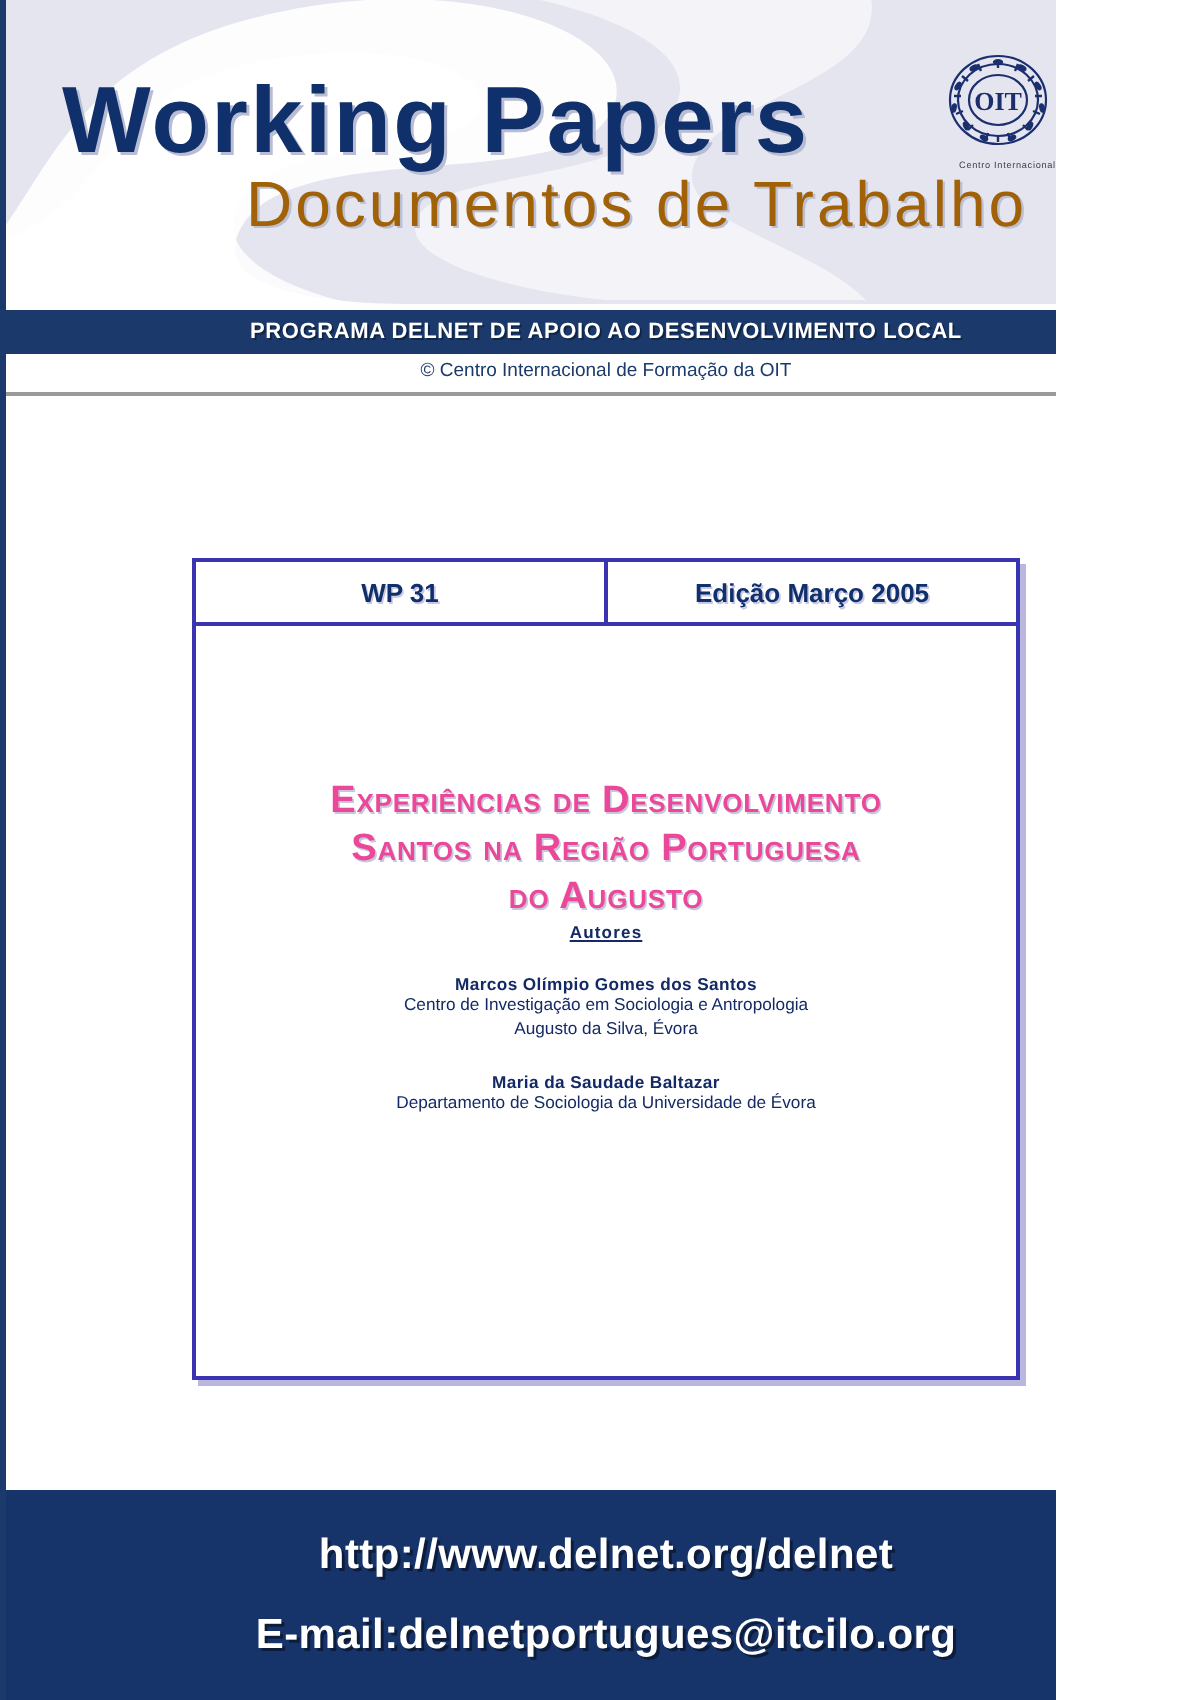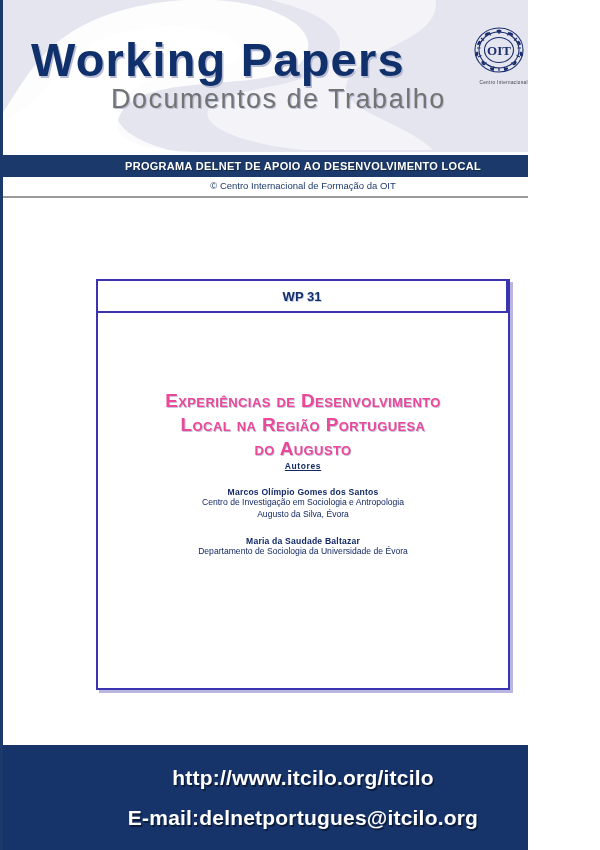--- a/index.html
+++ b/index.html
@@ -45,25 +45,25 @@
     top: 32px;
     font-size: 47px;
     font-weight: bold;
     color: #10306b;
     letter-spacing: 1.2px;
     text-shadow: 1.5px 1.5px 0 #b9bdd4;
     white-space: nowrap;
   }
   .wp-subtitle {
     position: absolute;
-    left: 108px;
+    left: 120px;
     top: 84px;
-    font-size: 27px;
+    font-size: 32px;
     font-weight: normal;
-    color: #737373;
+    color: #a16207;
     letter-spacing: 1.5px;
     text-shadow: 1.2px 1.2px 0 #bcc0d6;
     white-space: nowrap;
   }
 
   
   .oit-logo {
     position: absolute;
     left: 468px;
     top: 24px;
@@ -296,25 +296,26 @@
   </div>
 
   <div class="program-bar">PROGRAMA DELNET DE APOIO AO DESENVOLVIMENTO LOCAL</div>
   <div class="copyright-bar">© Centro Internacional de Formação da OIT</div>
   <div class="grey-rule"></div>
 
   <div class="doc-box">
 
     <div class="box-head">
       <div class="box-head-cell left">WP 31</div>
+      <div class="box-head-cell">Edição Março 2005</div>
     </div>
 
     <div class="doc-title">
       <div>Experiências de Desenvolvimento</div>
-      <div>Local na Região Portuguesa</div>
+      <div>Santos na Região Portuguesa</div>
       <div>do Augusto</div>
     </div>
 
     <div class="authors-block">
       <div class="authors-heading">Autores</div>
 
       <div>
         <div class="author-name">Marcos Olímpio Gomes dos Santos</div>
         <div class="author-affil">Centro de Investigação em Sociologia e Antropologia</div>
         <div class="author-affil">Augusto da Silva, Évora</div>
@@ -323,17 +324,17 @@
       <div class="author-gap"></div>
 
       <div>
         <div class="author-name">Maria da Saudade Baltazar</div>
         <div class="author-affil">Departamento de Sociologia da Universidade de Évora</div>
       </div>
     </div>
   </div>
 
   <div class="footer">
-    <div class="footer-line">http://www.itcilo.org/itcilo</div>
+    <div class="footer-line">http://www.delnet.org/delnet</div>
     <div class="footer-line">E-mail:delnetportugues@itcilo.org</div>
   </div>
 
 </div>
 
 </body></html>

